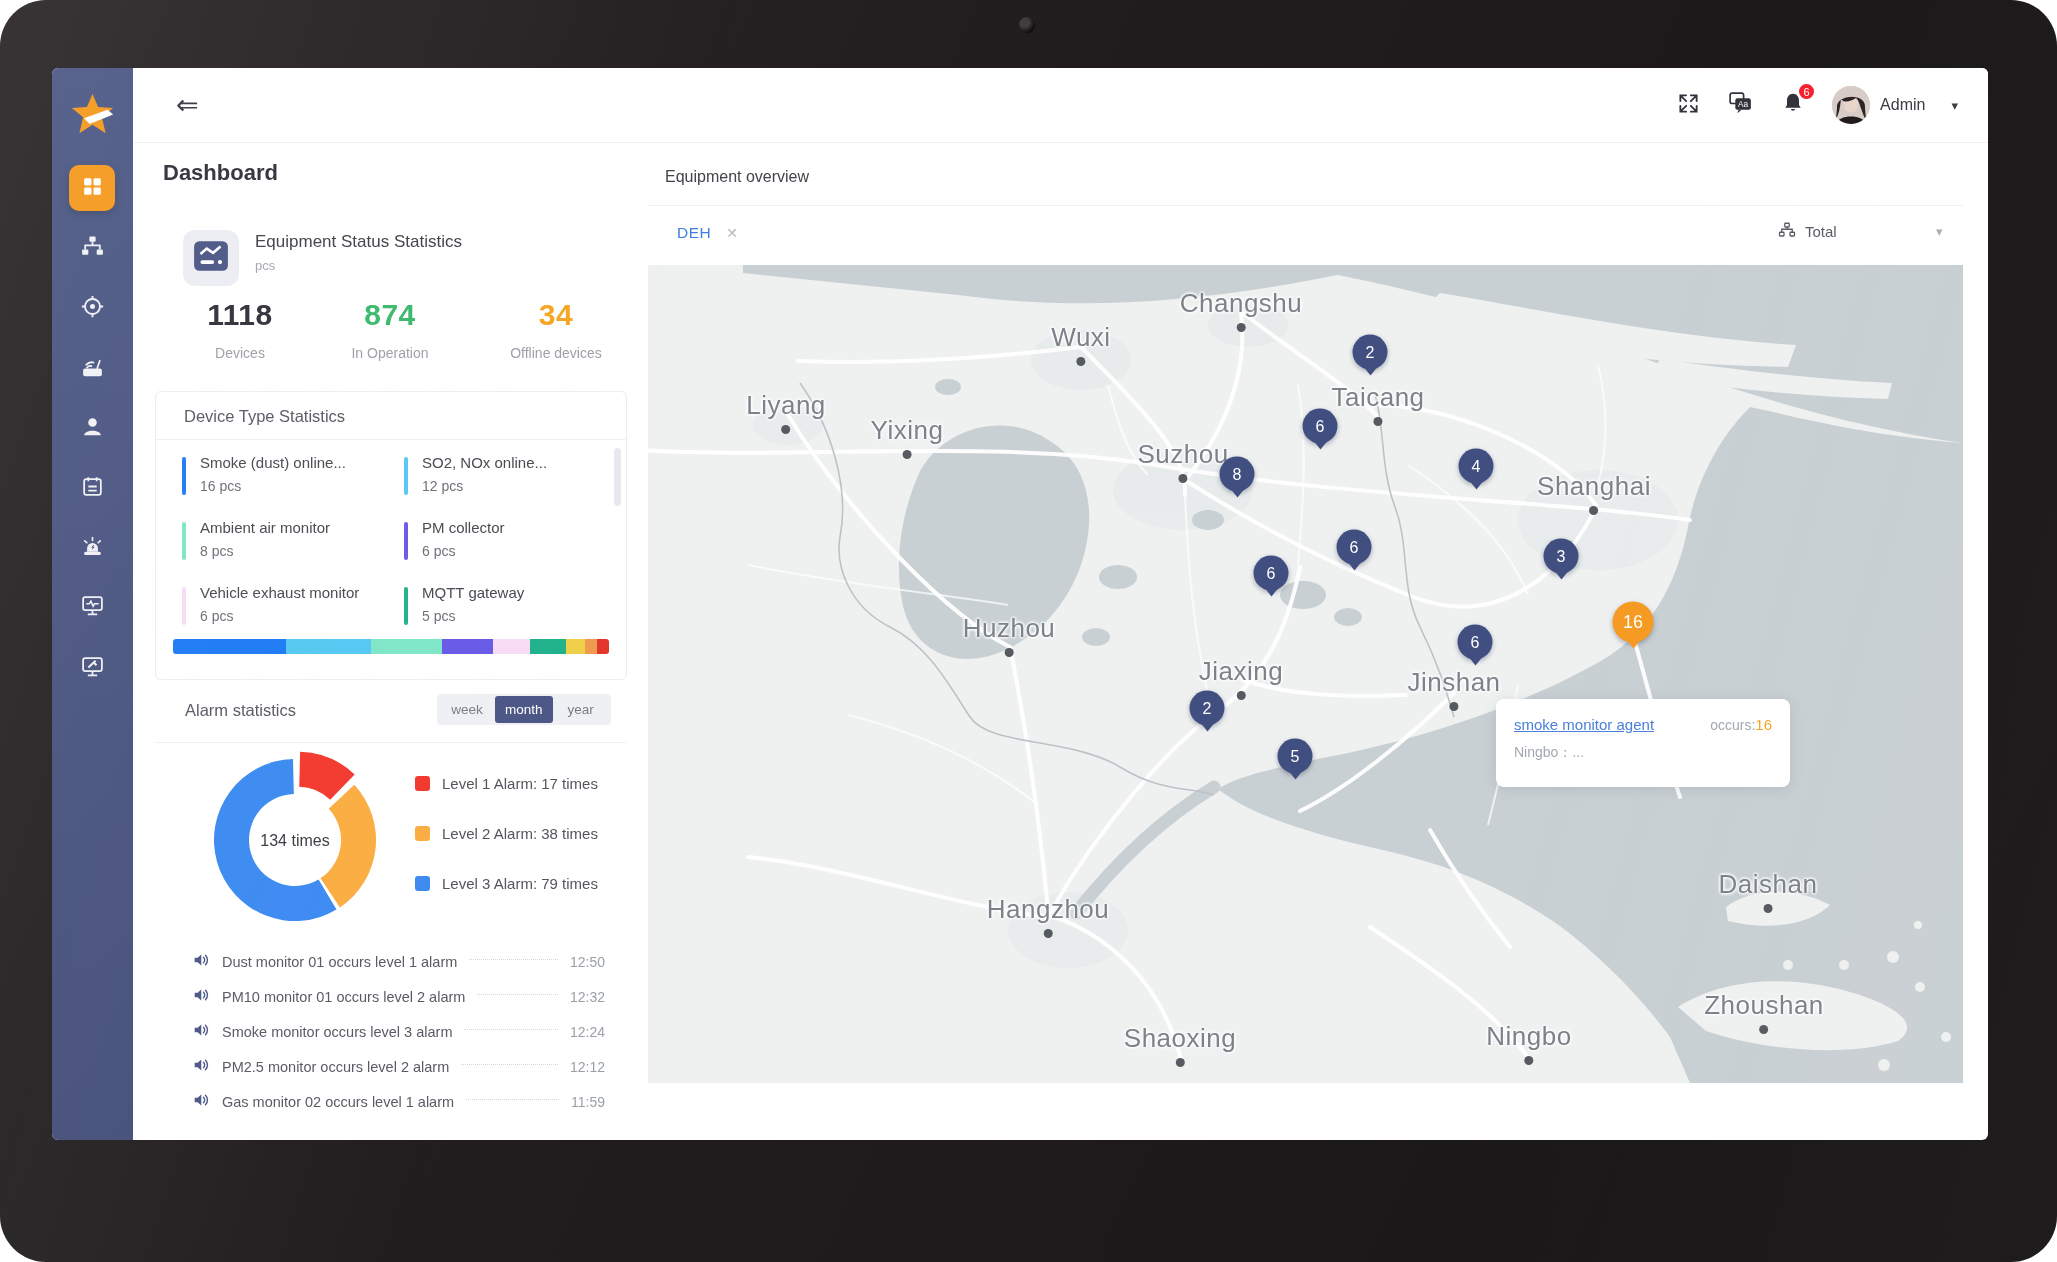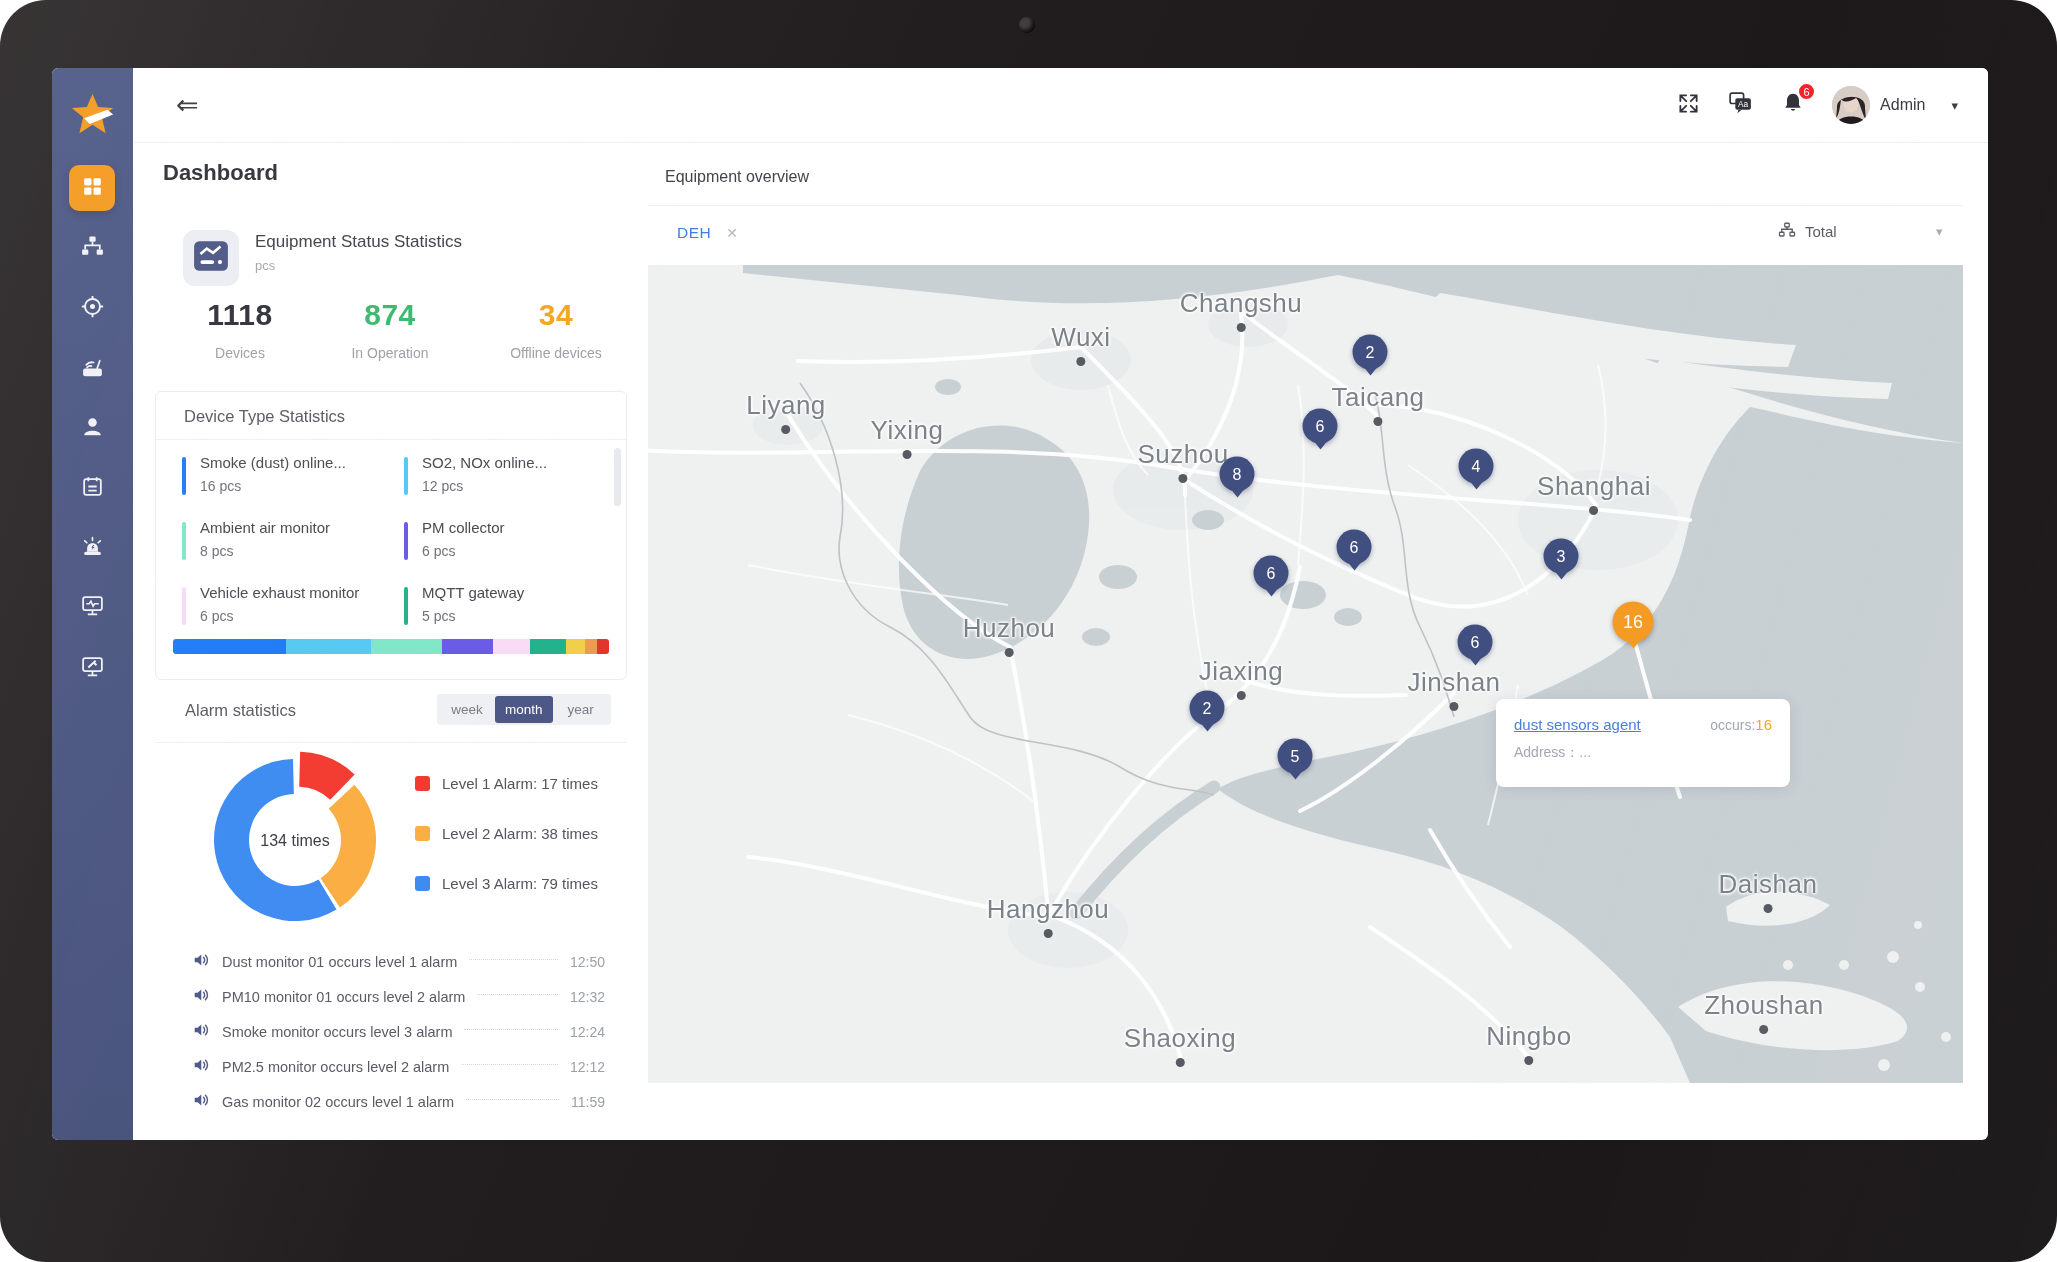--- a/index.html
+++ b/index.html
@@ -570,21 +570,21 @@
           <div class="pin" style="left: 623px; top: 308px;">6</div>
           <div class="pin" style="left: 913px; top: 291px;">3</div>
           <div class="pin orange" style="left: 985px; top: 357px;">16</div>
           <div class="pin" style="left: 827px; top: 377px;">6</div>
           <div class="pin" style="left: 559px; top: 443px;">2</div>
           <div class="pin" style="left: 647px; top: 491px;">5</div>
         </div>
 
       <div class="map-tooltip">
         <div class="tip-row1">
-          <span class="tip-link">dust sensors agent</span>
+          <span class="tip-link">smoke monitor agent</span>
           <span class="tip-devices"><span>occurs:</span><b>16</b></span>
         </div>
-        <div class="tip-addr"><span>Address：</span><span>...</span></div>
+        <div class="tip-addr"><span>Ningbo：</span><span>...</span></div>
       </div>
     </div>
 
   </div>
 </div>
 
 </body></html>

